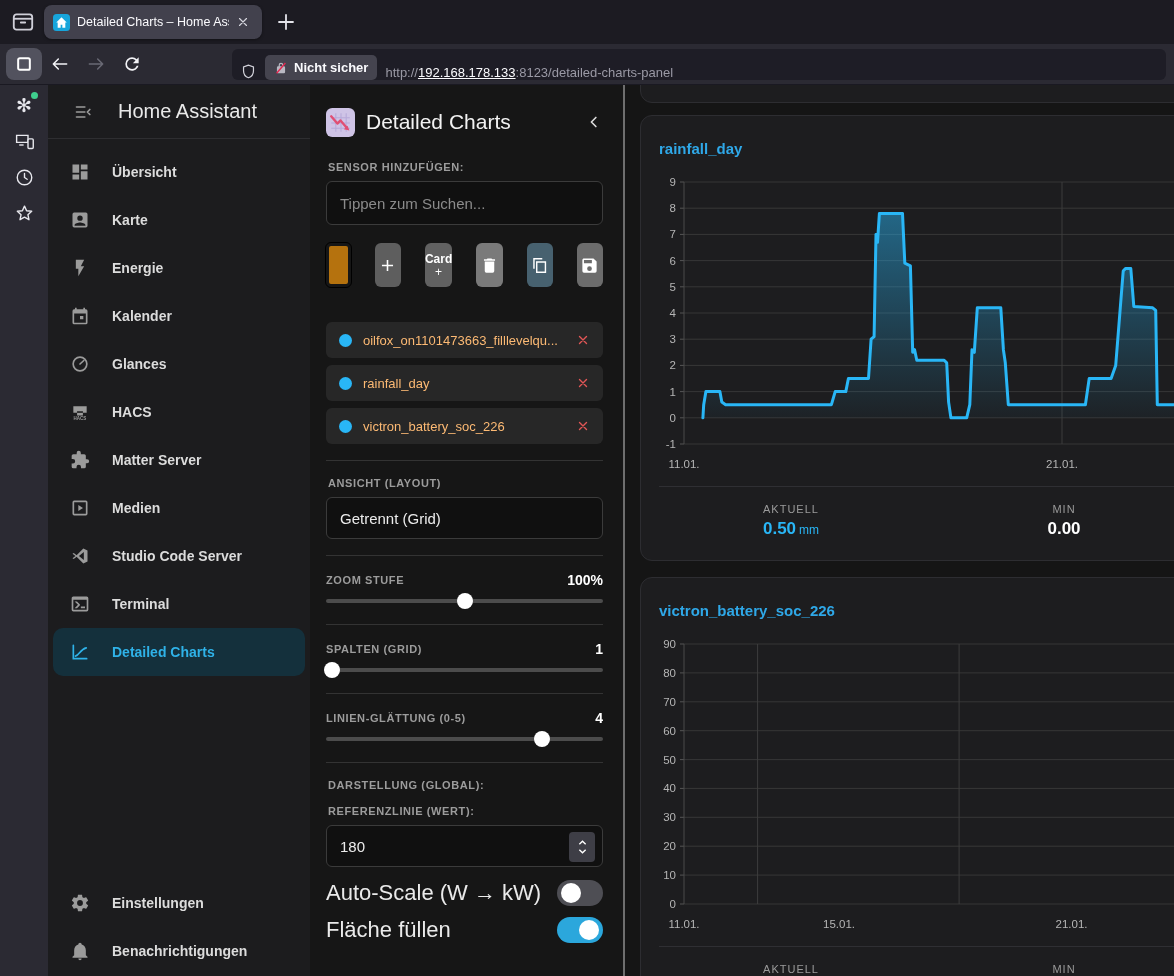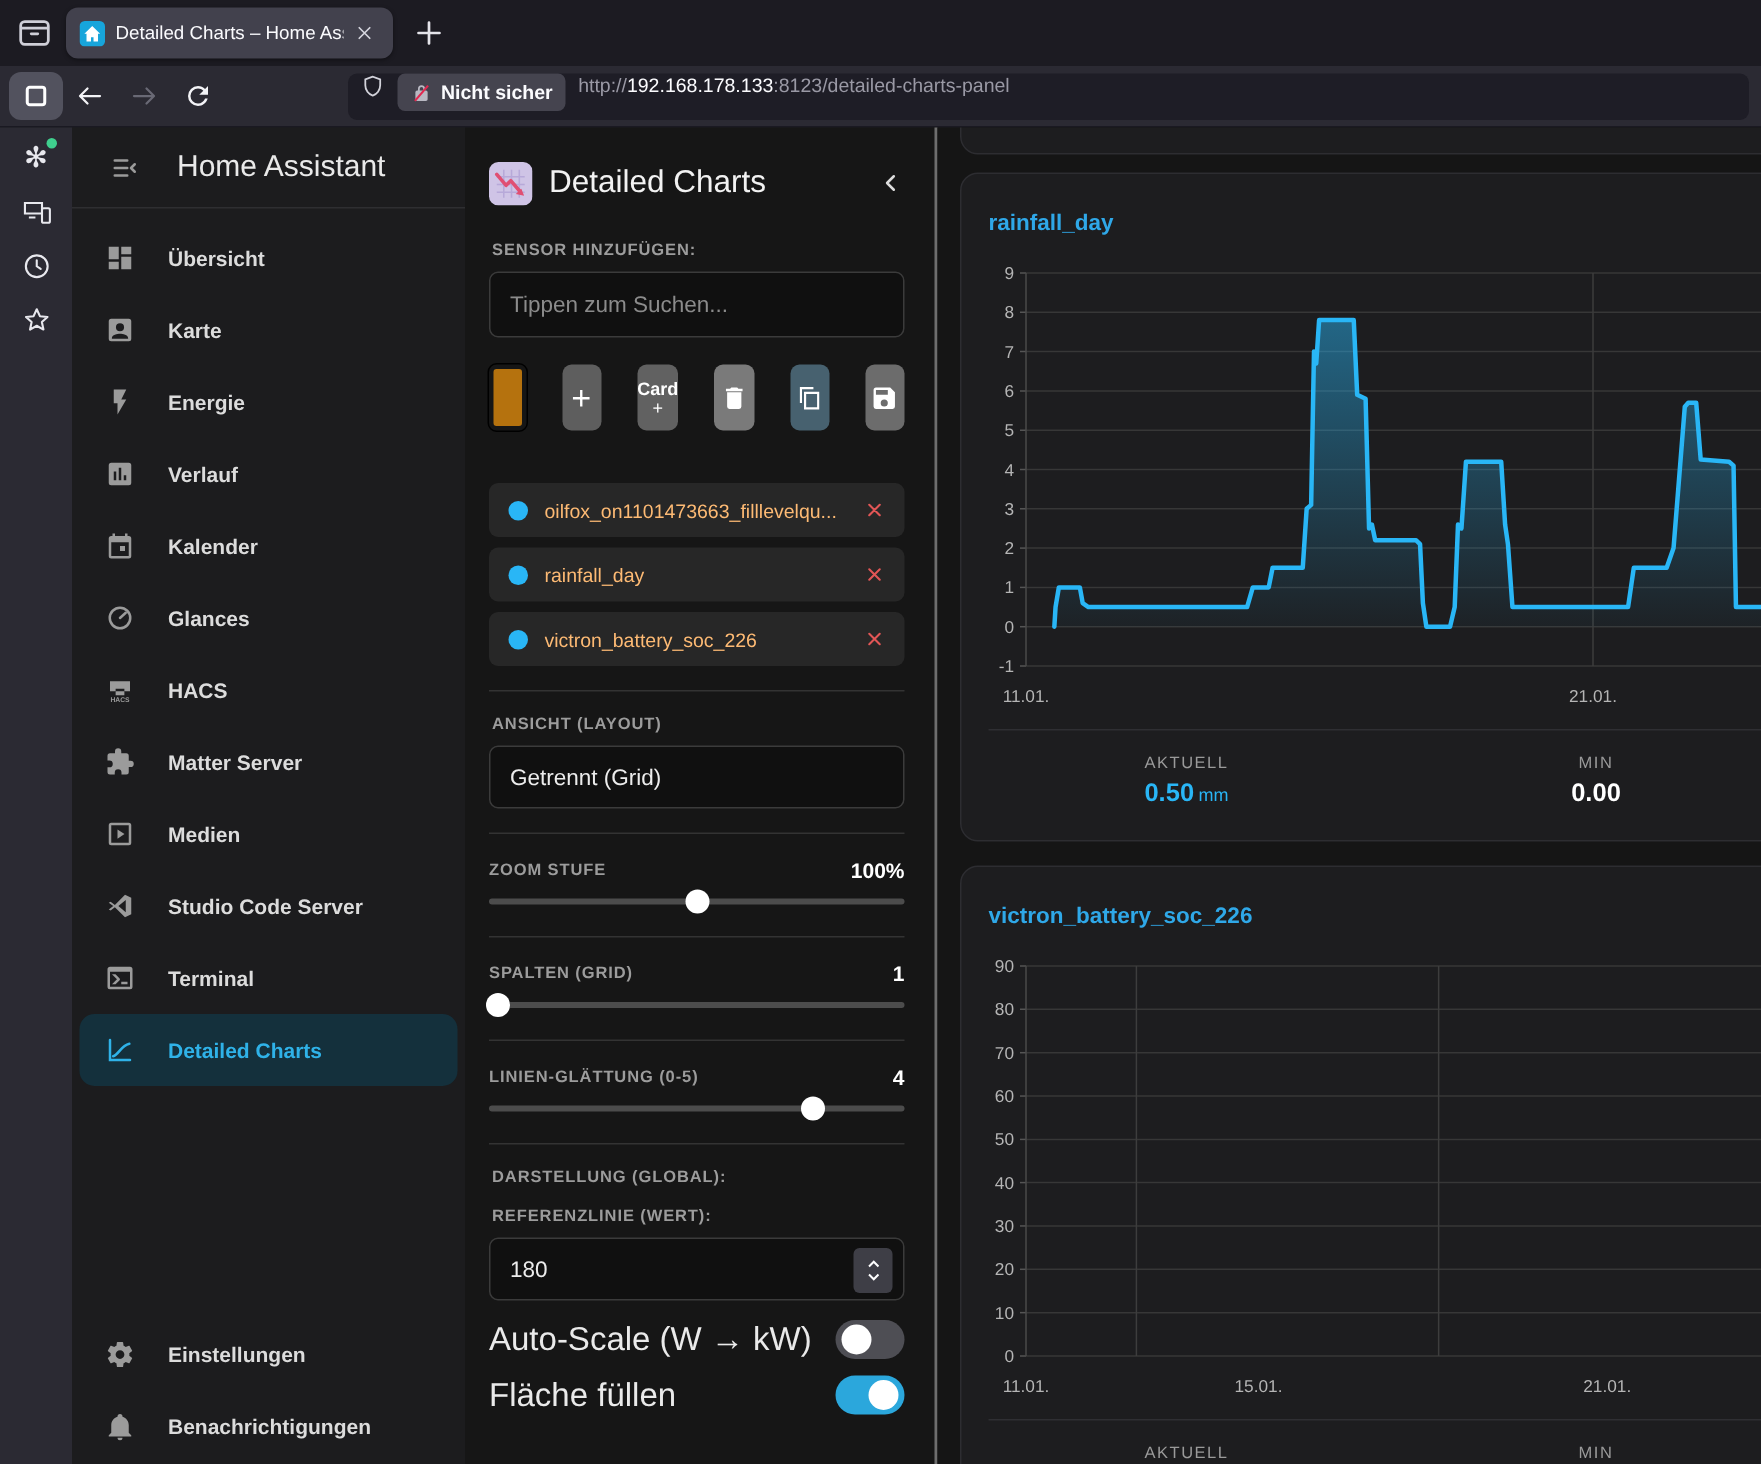--- a/index.html
+++ b/index.html
@@ -17,27 +17,27 @@
   .tab-close { width:14px; height:14px; color:#d6d6de; flex:0 0 auto; }
   .newtab { position:absolute; left:274px; top:10px; width:24px; height:24px; color:#e4e4ea; }
 
   .toolbar { position:absolute; left:0; top:44px; width:1174px; height:41px; background:#2b2a33;
     border-bottom:1px solid #1a1922; display:flex; align-items:center; }
   .sb-toggle { position:absolute; left:6px; top:4px; width:36px; height:32px; background:#52525e;
     border-radius:8px; color:#fff; padding:6px 8px; }
   .nav-btn { width:20px; height:20px; position:absolute; top:10px; color:#f3f3f7; }
   .nav-back { left:50px; } .nav-fwd { left:86px; color:#696975; } .nav-reload { left:122px; }
   .urlbar { position:absolute; left:232px; top:5px; width:934px; height:31px; background:#1e1d26;
-    border-radius:6px; display:flex; align-items:flex-start; padding:0 8px; gap:8px; }
+    border-radius:6px; display:flex; align-items:flex-end; padding:0 8px; gap:8px; }
   .shield { width:17px; height:17px; color:#d2d2da; }
   .sec-chip { display:flex; align-items:center; gap:6px; background:#45444f; border-radius:5px;
     height:25px; padding:0 9px; font-size:13px; color:#fbfbfe; font-weight:600; }
   .lock { width:14px; height:14px; }
   .url-text { font-size:13px; white-space:nowrap; }
-  .url-text .dim { color:#9a99a5; } .url-text .host { color:#fbfbfe; }
+  .url-text .dim { color:#9a99a5; } .url-text .host { color:#fbfbfe;text-decoration:underline; }
 
   .side-strip { position:absolute; left:0; top:85px; width:48px; height:891px; background:#2b2a33;
     display:flex; flex-direction:column; align-items:center; padding-top:10px; gap:15px; }
   .bs-icon { width:21px; height:21px; color:#e8e8ee; position:relative; font-size:19px; line-height:21px; text-align:center; }
   .bs-icon .dot { position:absolute; right:-3px; top:-3px; width:7px; height:7px; border-radius:50%; background:#3fcf8e; }
 
   
   .ha-sidebar { position:absolute; left:48px; top:85px; width:262px; height:891px; background:#1c1c1e; }
   .ha-head { height:54px; display:flex; align-items:center; padding-left:26px; gap:24px;
     border-bottom:1px solid #2e2e31; }
@@ -224,26 +224,20 @@
         <span class="ha-ic"><svg viewBox="0 0 24 24">
             <path fill="currentColor" fill-rule="evenodd" d="M3,5A2,2 0 0,1 5,3H19A2,2 0 0,1 21,5V19A2,2 0 0,1 19,21H5A2,2 0 0,1 3,19V5M12,6.5A3.25,3.25 0 0,0 8.75,9.75A3.25,3.25 0 0,0 12,13A3.25,3.25 0 0,0 15.25,9.75A3.25,3.25 0 0,0 12,6.5M5.5,18.3C5.5,16.1 9.8,15 12,15C14.2,15 18.5,16.1 18.5,18.3V19H5.5V18.3Z"></path>
           </svg></span>
         <span class="ha-label">Karte</span>
       </div>
       <div class="ha-item">
         <span class="ha-ic"><svg viewBox="0 0 24 24">
             <path fill="currentColor" d="M7,2V13H10V22L17,10H13L17,2H7Z"></path>
           </svg></span>
         <span class="ha-label">Energie</span>
-      </div>
-      <div class="ha-item">
-        <span class="ha-ic"><svg viewBox="0 0 24 24">
-            <path fill="currentColor" fill-rule="evenodd" d="M19,3H5A2,2 0 0,0 3,5V19A2,2 0 0,0 5,21H19A2,2 0 0,0 21,19V5A2,2 0 0,0 19,3M9,17H7V10H9V17M13,17H11V7H13V17M17,17H15V13H17V17Z"></path>
-          </svg></span>
-        <span class="ha-label">Verlauf</span>
       </div>
       <div class="ha-item">
         <span class="ha-ic"><svg viewBox="0 0 24 24">
             <path fill="currentColor" fill-rule="evenodd" d="M19,4H18V2H16V4H8V2H6V4H5A2,2 0 0,0 3,6V20A2,2 0 0,0 5,22H19A2,2 0 0,0 21,20V6A2,2 0 0,0 19,4M19,20H5V9H19V20M12,12H16V16H12Z"></path>
           </svg></span>
         <span class="ha-label">Kalender</span>
       </div>
       <div class="ha-item">
         <span class="ha-ic"><svg viewBox="0 0 24 24">
             <circle cx="12" cy="12" r="8.2" fill="none" stroke="currentColor" stroke-width="2"></circle>

